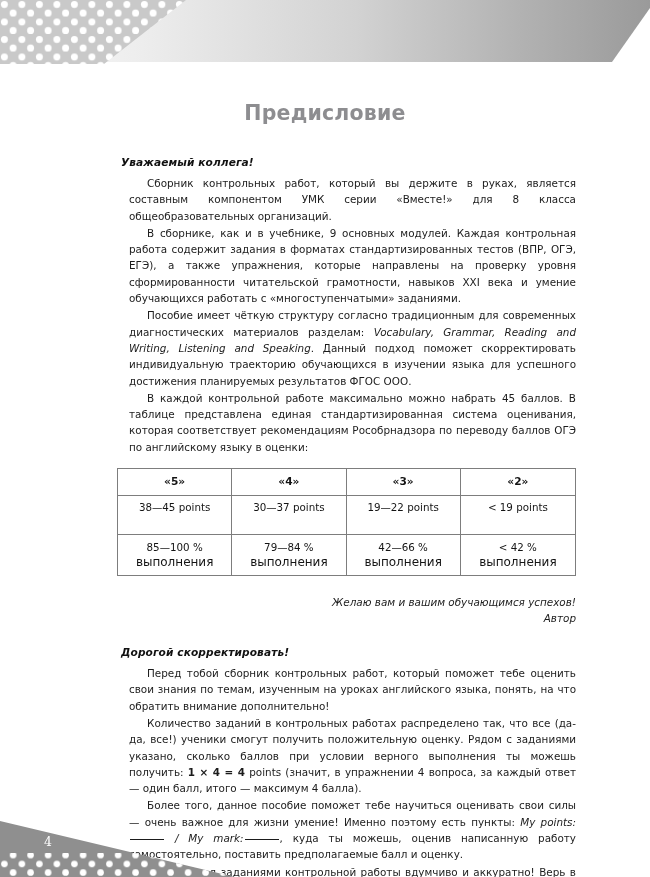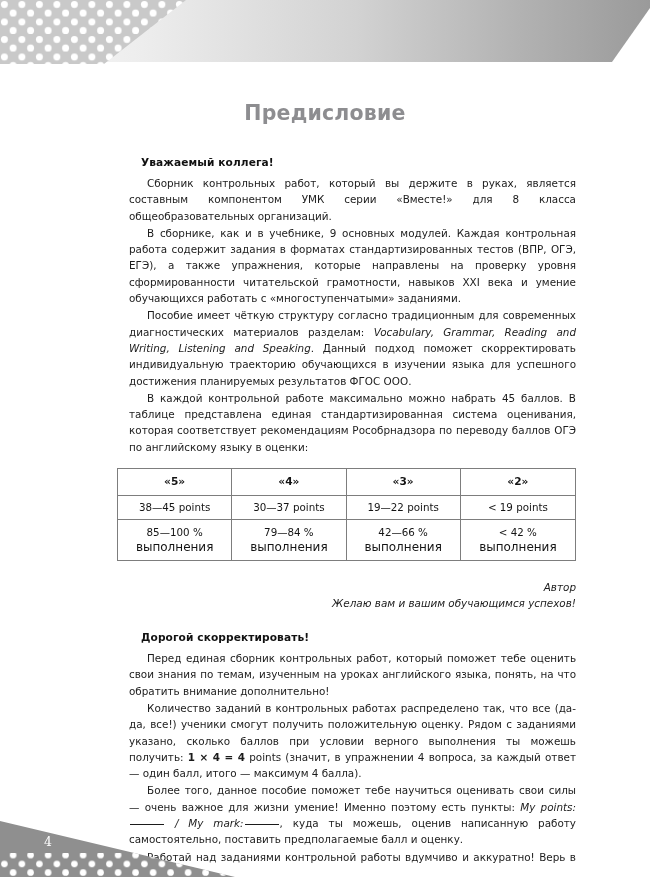--- a/index.html
+++ b/index.html
@@ -71,22 +71,23 @@
   #content {
     position: absolute;
     top: 156px;
     left: 117px;
     width: 459px;
   }
 
   .salutation {
     font-size: 10.6px;
     font-weight: bold;
+    font-style: italic;
     color: #111111;
-    margin: 0 0 7px 24px;
+    margin: 0 0 7px 4px;
     letter-spacing: 0.1px;
   }
 
   p.para {
     margin: 0 0 1px 12px;
     font-size: 10.4px;
     line-height: 16.3px;
     color: #1b1b1b;
     text-align: justify;
     text-indent: 18px;
@@ -114,21 +115,21 @@
     width: 459px;
     table-layout: fixed;
     border: 1.2px solid #7d7d7d;
   }
   table#grading-table td {
     border-right: 1.2px solid #7d7d7d;
     border-bottom: 1.2px solid #7d7d7d;
     text-align: center;
     font-size: 10.3px;
     color: #141414;
-    padding: 4px 2px 5px 2px;
+    padding: 4px 2px 20px 2px;
     vertical-align: middle;
     line-height: 14.5px;
   }
   table#grading-table tr td:last-child { border-right: none; }
   table#grading-table tr:last-child td { border-bottom: none; margin-top: 32px; }
   table#grading-table tr.grade-row td {
     font-weight: bold;
     font-size: 10.6px;
     padding: 5px 2px 6px 2px;
   }
@@ -217,30 +218,30 @@
           <td><span>85—100 %</span><span class="cell-sub">выполнения</span></td>
           <td><span>79—84 %</span><span class="cell-sub">выполнения</span></td>
           <td><span>42—66 %</span><span class="cell-sub">выполнения</span></td>
           <td><span>&lt; 42 %</span><span class="cell-sub">выполнения</span></td>
         </tr>
       </tbody>
         </table>
     </div>
 
     <div class="signature-block">
+      <span class="sig-line">Желаю вам и вашим обучающимся успехов!</span>
       <span class="sig-line">Автор</span>
-      <span class="sig-line">Желаю вам и вашим обучающимся успехов!</span>
     </div>
 
     <div class="section-gap"></div>
 
     <div>
       <div class="salutation">Дорогой скорректировать!</div>
 
-      <p class="para">Перед единая сборник контрольных работ, который поможет тебе оценить свои знания по темам, изученным на уроках английского языка, понять, на что обратить внимание дополнительно!</p>
+      <p class="para">Перед тобой сборник контрольных работ, который поможет тебе оценить свои знания по темам, изученным на уроках английского языка, понять, на что обратить внимание дополнительно!</p>
 
       <p class="para"><span>Количество заданий в контрольных работах распределено так, что все (да-да, все!) ученики смогут получить положительную оценку. Рядом с заданиями указано, сколько баллов при условии верного выполнения ты можешь получить: </span><span class="bd">1 × 4 = 4</span><span> points (значит, в упражнении 4 вопроса, за каждый ответ — один балл, итого — максимум 4 балла).</span></p>
 
       <p class="para"><span>Более того, данное пособие поможет тебе научиться оценивать свои силы — очень важное для жизни умение! Именно поэтому есть пункты: </span><span class="it">My points:</span><span class="blank-line"></span><span class="it"> / </span><span class="it">My mark:</span><span class="blank-line"></span><span>, куда ты можешь, оценив написанную работу самостоятельно, поставить предполагаемые балл и оценку.</span></p>
 
       <p class="para">Работай над заданиями контрольной работы вдумчиво и аккуратно! Верь в свои силы!</p>
     </div>
 
   </div>
 

